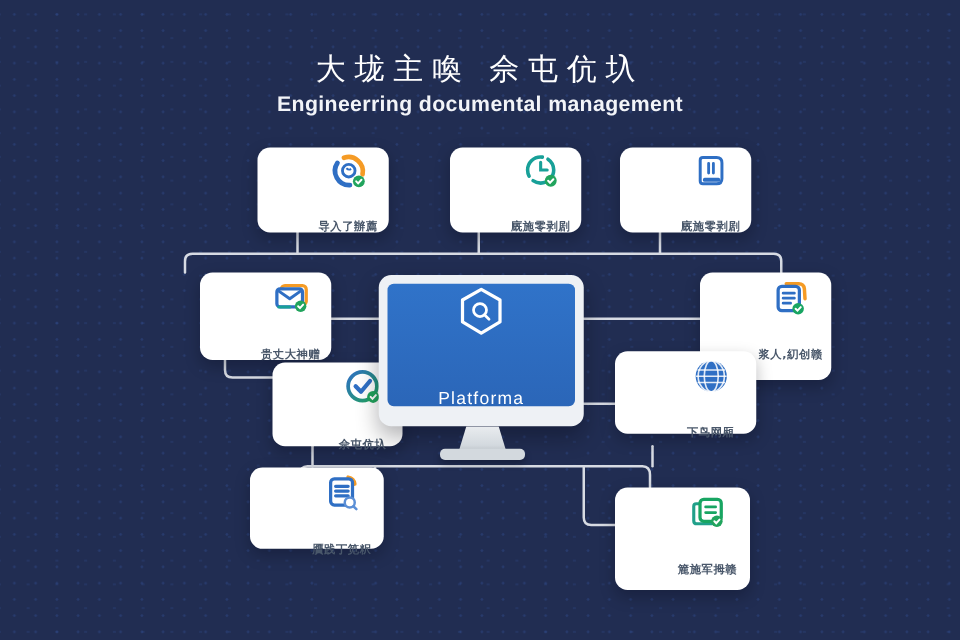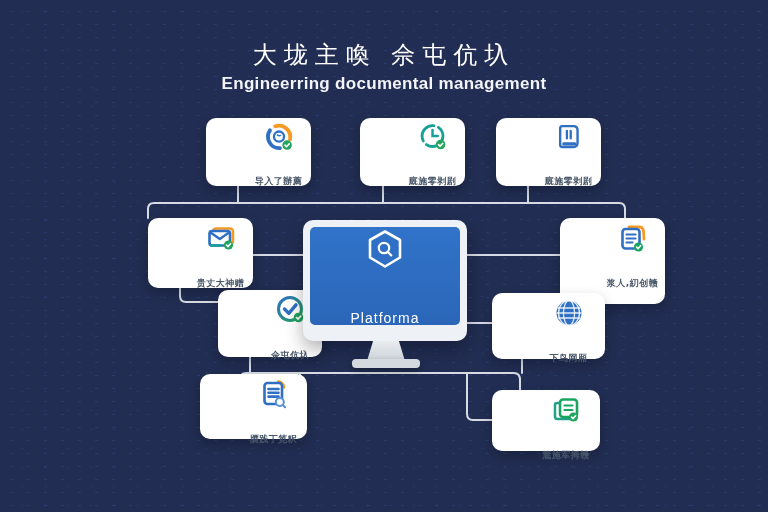--- a/index.html
+++ b/index.html
@@ -107,21 +107,21 @@
     <span class="icon">
       <svg width="38" height="38" viewBox="0 0 40 40">
         <path d="M13 8.5 h11.5 q4.5 0 4.5 4.5 v13 q0 4.5 -4.5 4.5 H13 q-2.3 0 -2.3 -2.3 V10.8 q0 -2.3 2.3 -2.3 z" stroke="#2f6fc4" stroke-width="2.5" fill="none" stroke-linejoin="round"></path>
         <path d="M17.8 13.5 v8 M21.8 13.5 v8" stroke="#2f6fc4" stroke-width="2.4" stroke-linecap="round"></path>
         <rect x="13" y="25.5" width="14.5" height="3.4" rx="1.4" fill="#2f6fc4"></rect>
       </svg>
     </span>
     <span class="card-label">廐施零剥剧</span>
   </div>
 
-  <div class="card" style="left:148px;top:218px;width:65px;height:70px">
+  <div class="card" style="left:160px;top:218px;width:65px;height:70px">
     <span class="icon">
       <svg width="40" height="40" viewBox="0 0 40 40">
         <rect x="12" y="10.5" width="20" height="15.5" rx="3" stroke="#f59b25" stroke-width="2.6" fill="none"></rect>
         <rect x="8.5" y="13" width="20.5" height="14.5" rx="2.5" stroke="#2f6fc4" stroke-width="2.6" fill="#fff"></rect>
         <path d="M9.5 14.5 L18.8 21 L28 14.5" stroke="#2f6fc4" stroke-width="2.4" fill="none" stroke-linejoin="round"></path>
         <path d="M10 27.5 h9" stroke="#18a098" stroke-width="2.4" stroke-linecap="round"></path>
         <circle cx="27.5" cy="27" r="4.6" fill="#21a45d"></circle>
         <path d="M25.5 27 l1.5 1.5 l2.5 -2.8" stroke="#fff" stroke-width="1.6" fill="none" stroke-linecap="round"></path>
       </svg>
     </span>
@@ -152,21 +152,21 @@
         </defs>
         <circle cx="20" cy="19" r="11.5" stroke="url(#gchk)" stroke-width="3" fill="none"></circle>
         <path d="M14.5 19 L18.8 23.4 L26 14.8" stroke="#2f6fc4" stroke-width="3.4" fill="none" stroke-linecap="round" stroke-linejoin="round"></path>
         <circle cx="28.5" cy="27.5" r="4.8" fill="#21a45d"></circle>
         <path d="M26.5 27.5 l1.5 1.6 l2.7 -3" stroke="#fff" stroke-width="1.6" fill="none" stroke-linecap="round"></path>
       </svg>
     </span>
     <span class="card-label">佘屯伉圦</span>
   </div>
 
-  <div class="card" style="left:492px;top:293px;width:73px;height:66px">
+  <div class="card" style="left:492px;top:281px;width:73px;height:66px">
     <span class="icon">
       <svg width="40" height="40" viewBox="0 0 40 40">
         <circle cx="20" cy="20" r="12.5" fill="#2f6fc4"></circle>
         <g stroke="rgba(255,255,255,.85)" stroke-width="1.3" fill="none">
           <ellipse cx="20" cy="20" rx="5.6" ry="12.5"></ellipse>
           <ellipse cx="20" cy="20" rx="10.5" ry="12.5"></ellipse>
           <path d="M9 15 h22 M7.6 20 h24.8 M9 25 h22"></path>
         </g>
       </svg>
     </span>
@@ -179,21 +179,21 @@
         <path d="M24.5 7.8 q4.7 .8 5.3 5.4" stroke="#f59b25" stroke-width="3" fill="none" stroke-linecap="round"></path>
         <rect x="10.5" y="9" width="17.5" height="21" rx="3" stroke="#2f6fc4" stroke-width="2.6" fill="#fff"></rect>
         <path d="M14.5 15 h10 M14.5 18.8 h10 M14.5 22.6 h10" stroke="#2f6fc4" stroke-width="2.6" stroke-linecap="round"></path>
         <circle cx="25.8" cy="28" r="4" stroke="#5b8fd6" stroke-width="2" fill="#fff"></circle>
         <path d="M28.7 31 l2.4 2.3" stroke="#5b8fd6" stroke-width="2" stroke-linecap="round"></path>
       </svg>
     </span>
     <span class="card-label">贋践丁笕粎</span>
   </div>
 
-  <div class="card" style="left:492px;top:390px;width:68px;height:61px">
+  <div class="card" style="left:492px;top:390px;width:68px;height:82px">
     <span class="icon">
       <svg width="40" height="40" viewBox="0 0 40 40">
         <path d="M13.5 13 H11 q-2 0 -2 2 v11.5 q0 2.5 2.5 2.5 h12" stroke="#21a08a" stroke-width="2.5" fill="none" stroke-linecap="round"></path>
         <rect x="14" y="9.5" width="17" height="17.5" rx="3" stroke="#18a562" stroke-width="2.6" fill="#fff"></rect>
         <path d="M18.5 15.5 h8 M18.5 20 h8" stroke="#18a562" stroke-width="2.2" stroke-linecap="round"></path>
         <circle cx="27.5" cy="27" r="4.6" fill="#21a45d"></circle>
         <path d="M25.5 27 l1.5 1.6 l2.6 -2.9" stroke="#fff" stroke-width="1.6" fill="none" stroke-linecap="round"></path>
       </svg>
     </span>
     <span class="card-label">簏施军拇赣</span>

